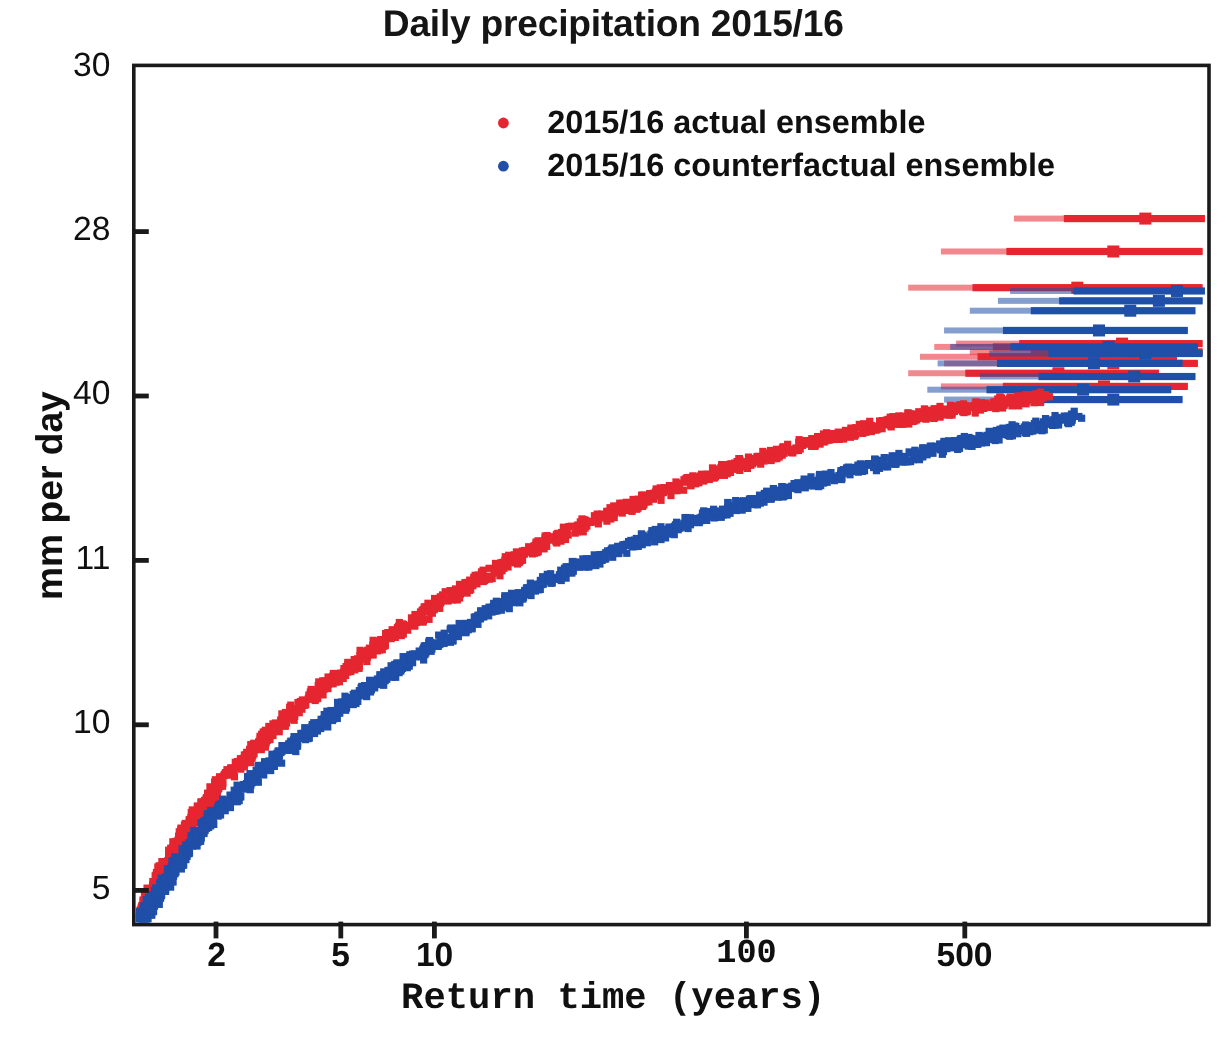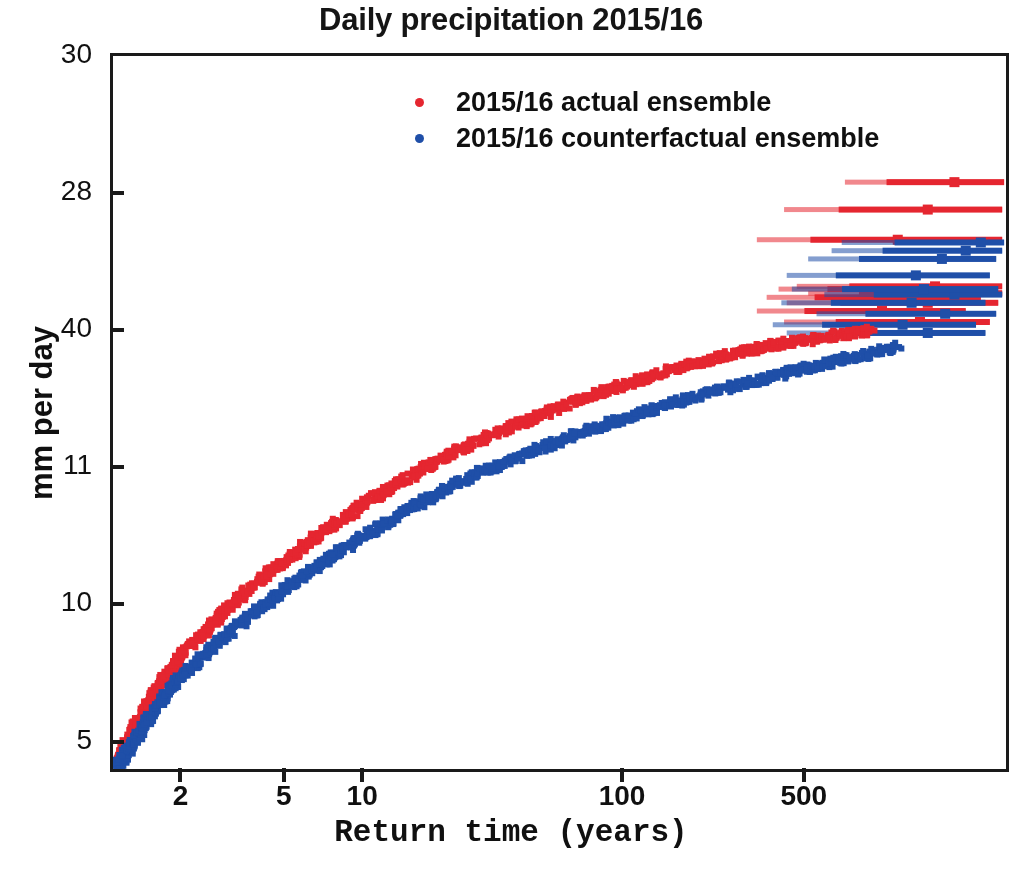--- a/index.html
+++ b/index.html
@@ -2949,21 +2949,21 @@
       <div class="ytick" style="top: 191.115px;"></div>
       <div class="ytick-label" style="top: 177.115px; left: 28px;">28</div>
       <div class="ytick-label" style="top: 40px; left: 28px;">30</div>
       <div class="xtick" style="left: 178.484px;"></div>
       <div class="xtick-label" style="left: 130.484px; width: 100px;">2</div>
       <div class="xtick" style="left: 281.915px;"></div>
       <div class="xtick-label" style="left: 233.915px; width: 100px;">5</div>
       <div class="xtick" style="left: 360.157px;"></div>
       <div class="xtick-label" style="left: 312.157px; width: 100px;">10</div>
       <div class="xtick" style="left: 620.073px;"></div>
-      <div class="xtick-label" style="left: 572.073px; width: 100px;">100</div>
+      <div class="xtick-label" style="left: 572.073px; width: 100px; font-family: Liberation Mono, monospace;">100</div>
       <div class="xtick" style="left: 801.746px;"></div>
       <div class="xtick-label" style="left: 753.746px; width: 100px;">500</div>
     </div>
 
   <div id="legend">
     <div class="legend-row">
       <span class="legend-swatch" style="background: rgb(229, 38, 48);"></span>
       <span class="legend-label">2015/16 actual ensemble</span>
     </div>
     <div class="legend-row">

